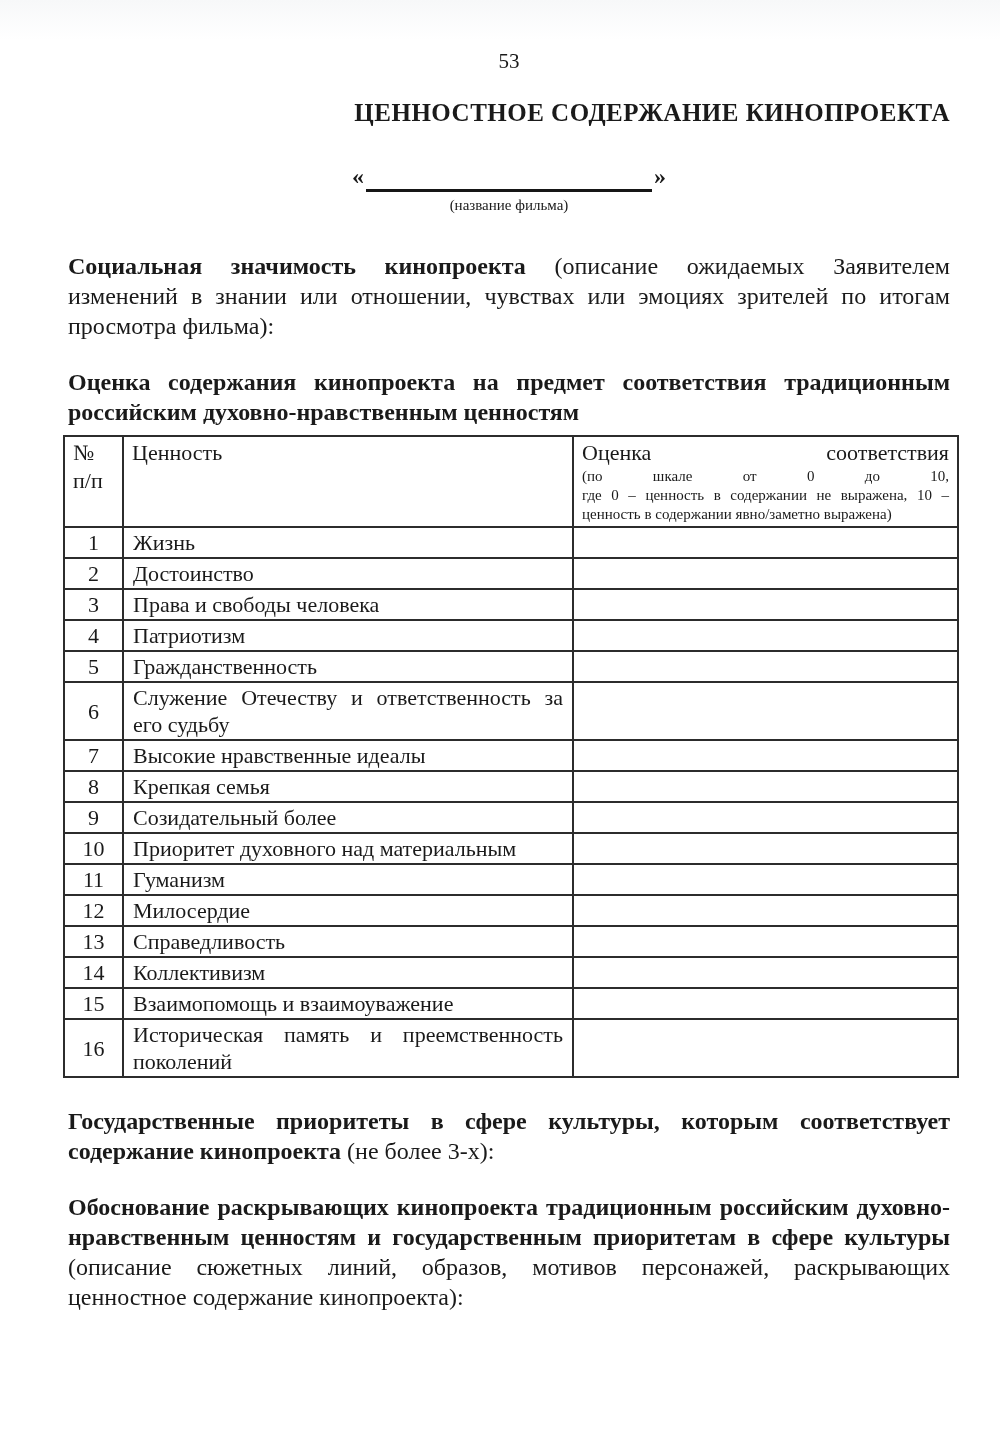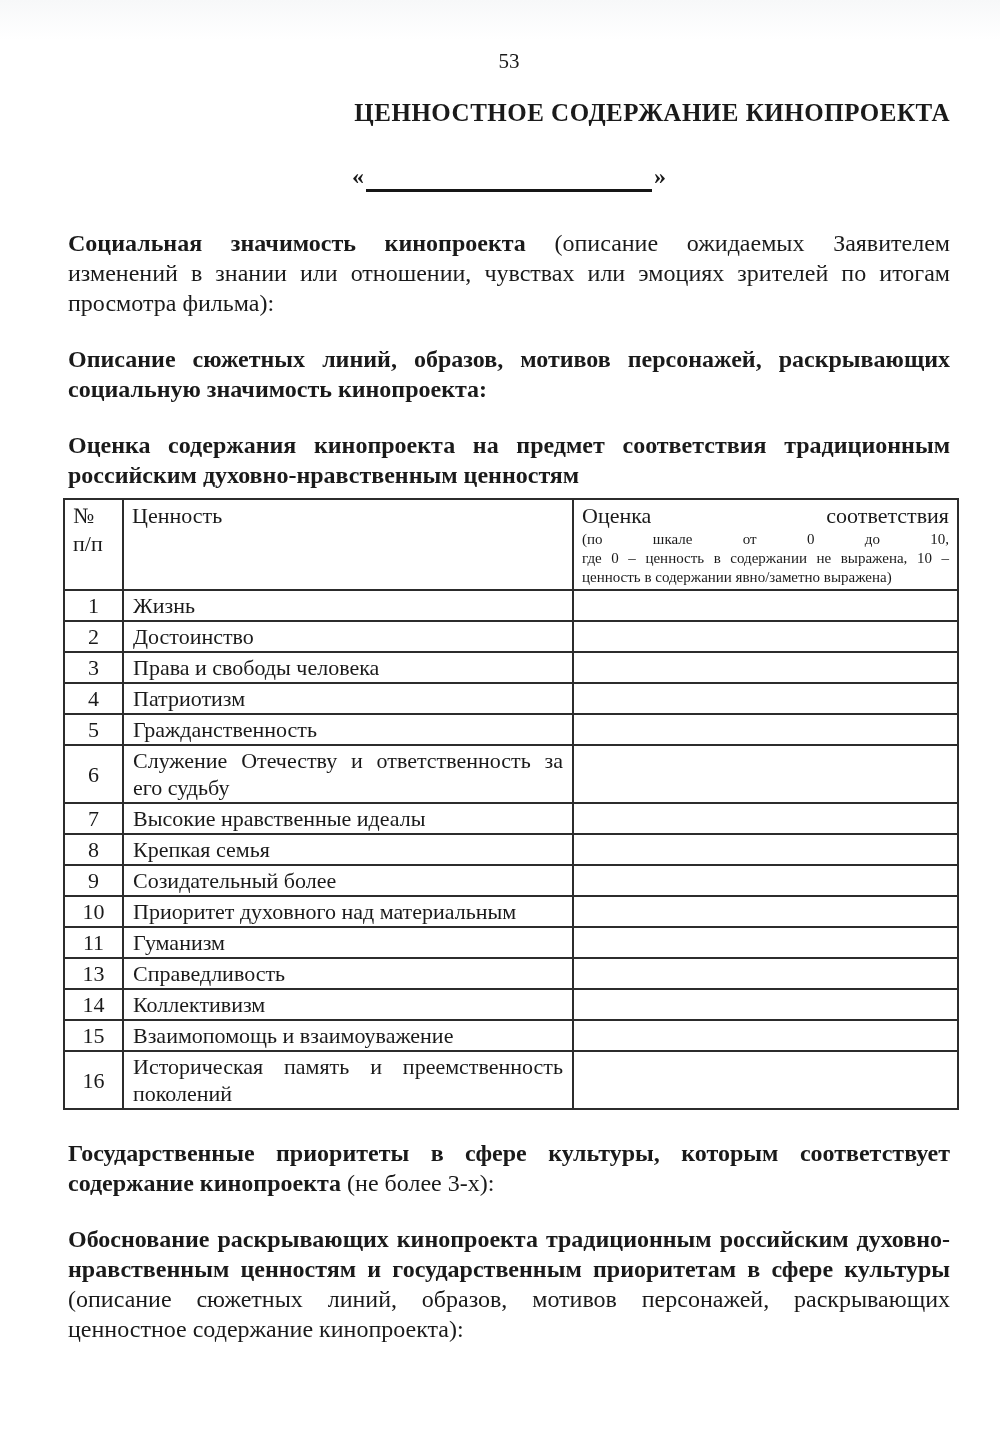--- a/index.html
+++ b/index.html
@@ -107,25 +107,25 @@
   <div class="page-number">53</div>
 
   <div class="doc-title">ЦЕННОСТНОЕ СОДЕРЖАНИЕ КИНОПРОЕКТА</div>
 
   <div class="film-title-block">
     <div class="film-line">
       <span>«</span>
         <span class="film-blank"></span>
         <span>»</span>
     </div>
+    <div class="film-caption">(название фильма)</div>
   </div>
 
   <p class="para mt-para1"><b>Социальная значимость кинопроекта</b><span> (описание ожидаемых Заявителем изменений в знании или отношении, чувствах или эмоциях зрителей по итогам просмотра фильма):</span></p>
 
-  <p class="para mt-para"><b>Описание сюжетных линий, образов, мотивов персонажей, раскрывающих социальную значимость кинопроекта:</b><span></span></p>
 
   <p class="para mt-para"><b>Оценка содержания кинопроекта на предмет соответствия традиционным российским духовно-нравственным ценностям</b><span></span></p>
 
   <table class="values">
     <thead>
       <tr>
         <th class="th-num">
           <div class="th-num-inner">№
 п/п</div>
         </th>
@@ -188,20 +188,25 @@
           <td class="col-num">10</td>
           <td class="col-value">Приоритет духовного над материальным</td>
           <td class="col-score"></td>
         </tr>
         <tr>
           <td class="col-num">11</td>
           <td class="col-value">Гуманизм</td>
           <td class="col-score"></td>
         </tr>
         <tr>
+          <td class="col-num">12</td>
+          <td class="col-value">Милосердие</td>
+          <td class="col-score"></td>
+        </tr>
+        <tr>
           <td class="col-num">13</td>
           <td class="col-value">Справедливость</td>
           <td class="col-score"></td>
         </tr>
         <tr>
           <td class="col-num">14</td>
           <td class="col-value">Коллективизм</td>
           <td class="col-score"></td>
         </tr>
         <tr>

